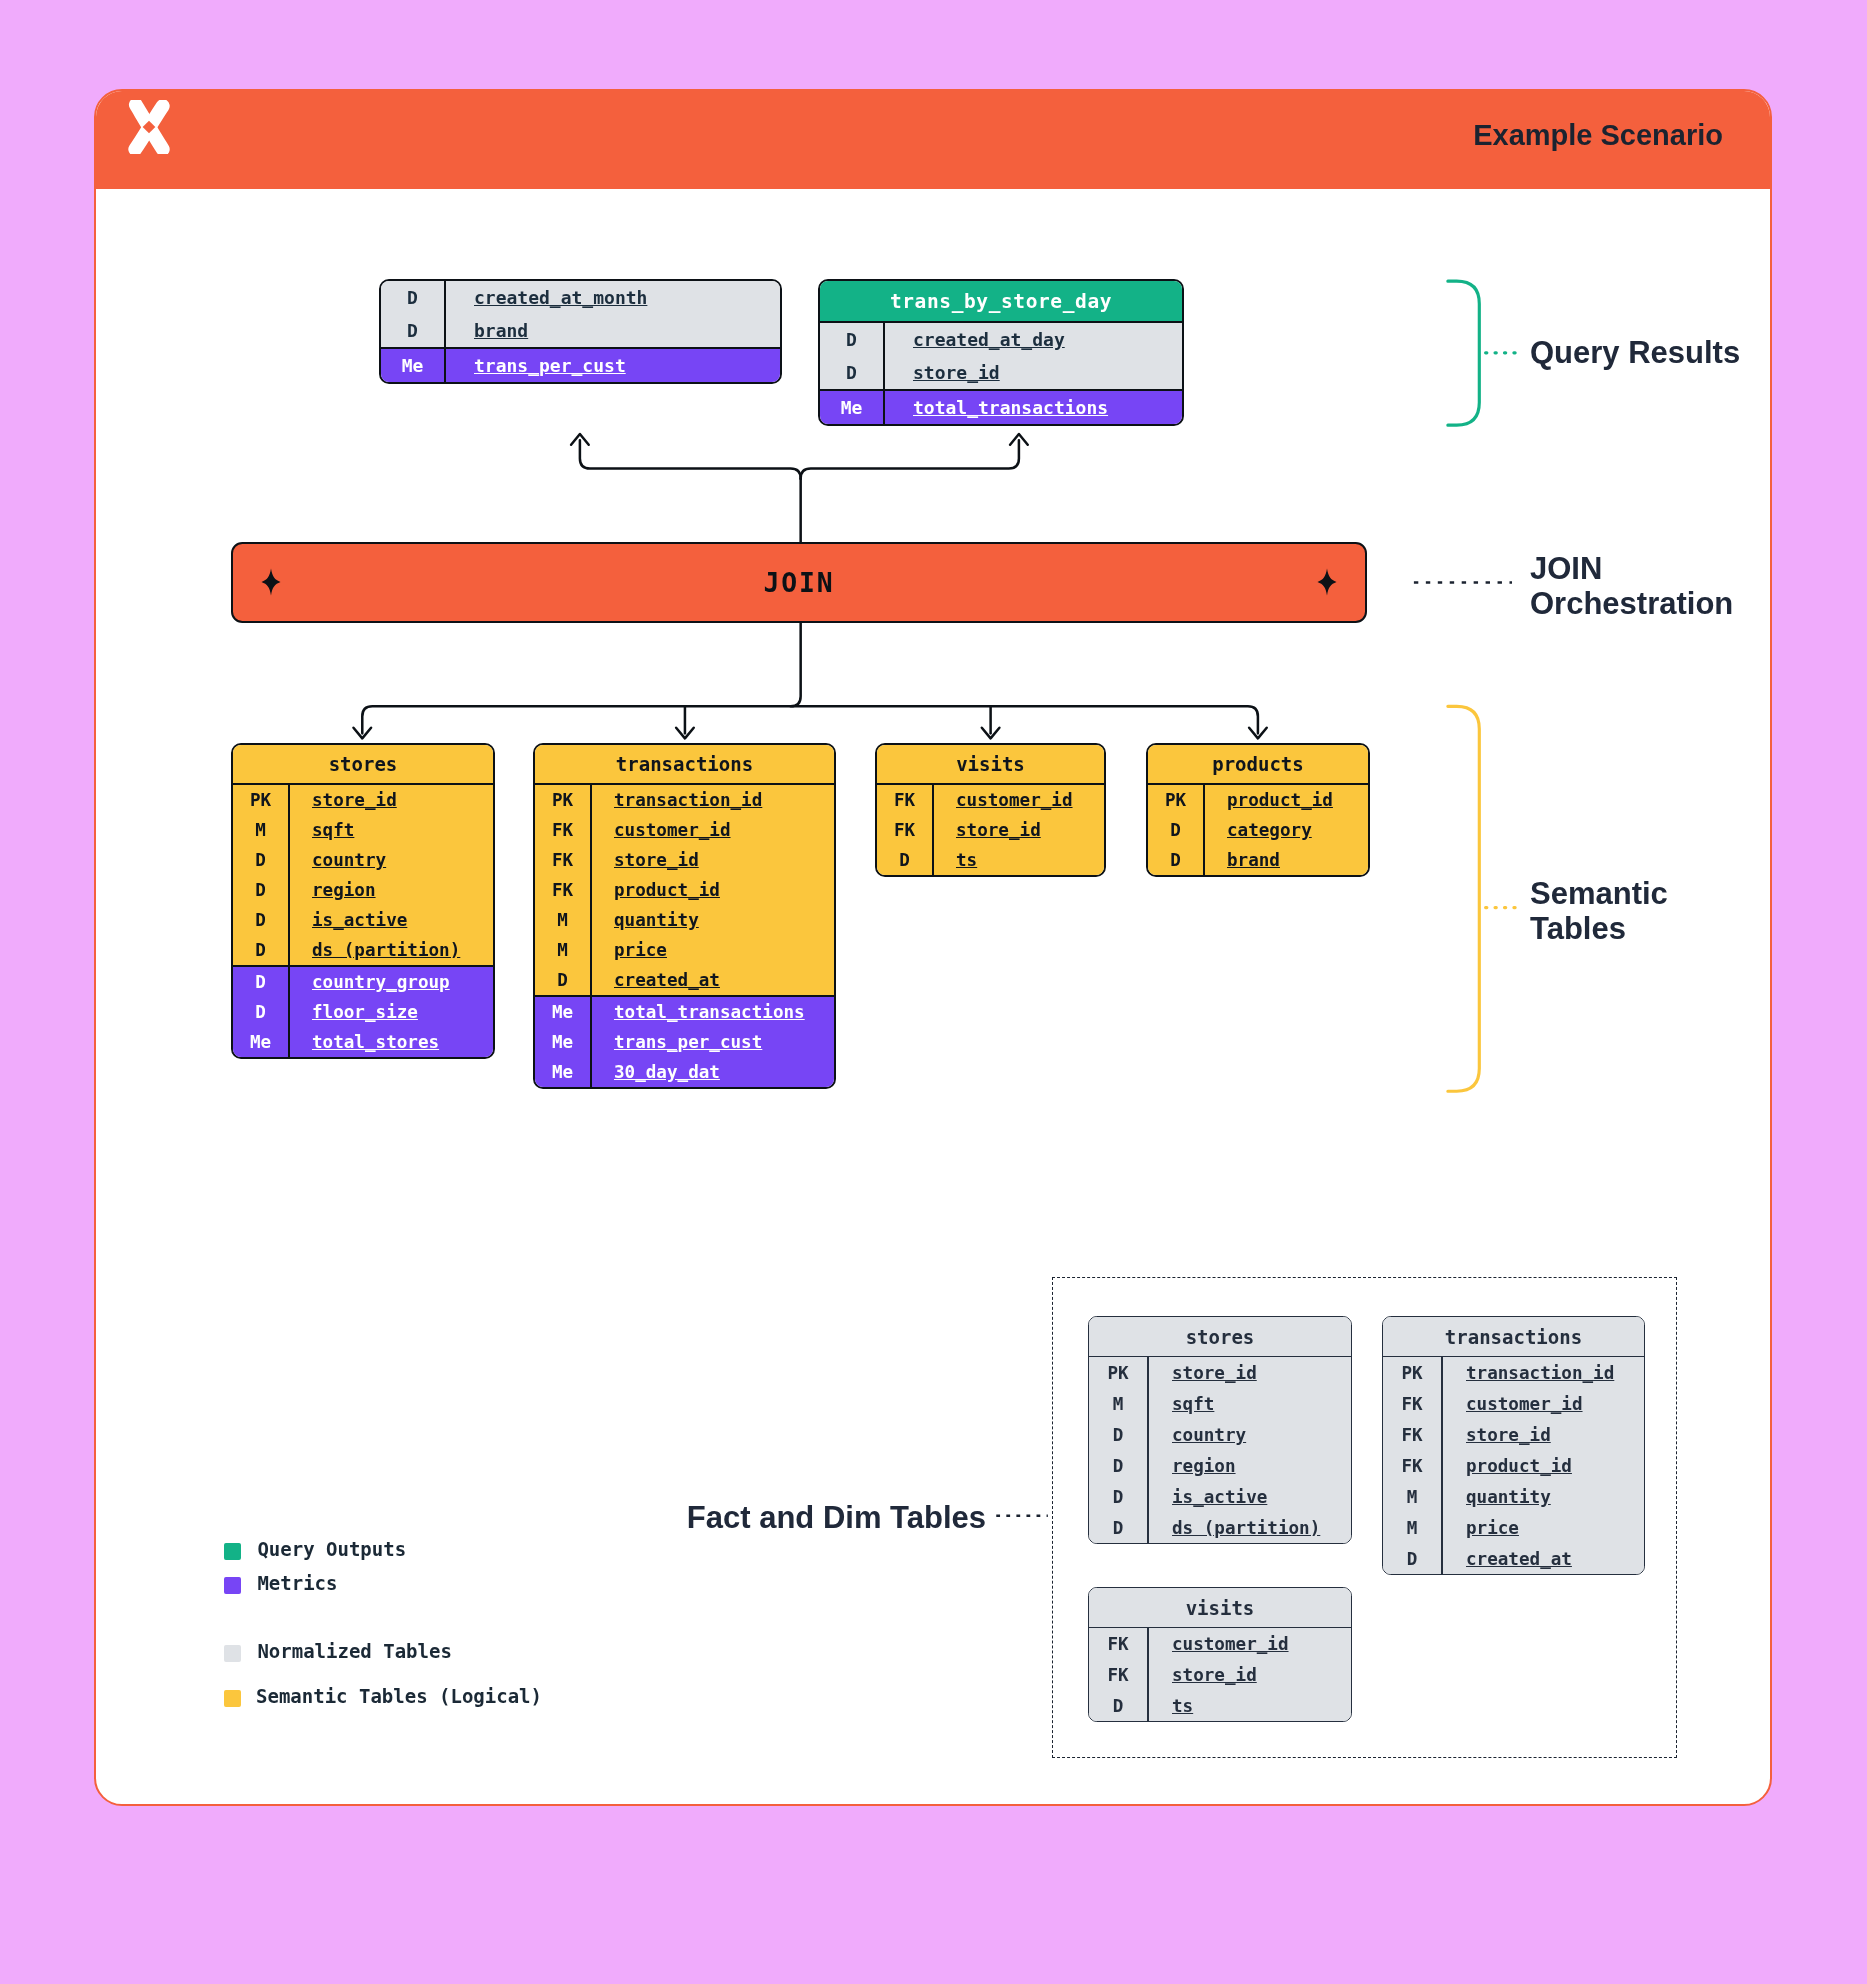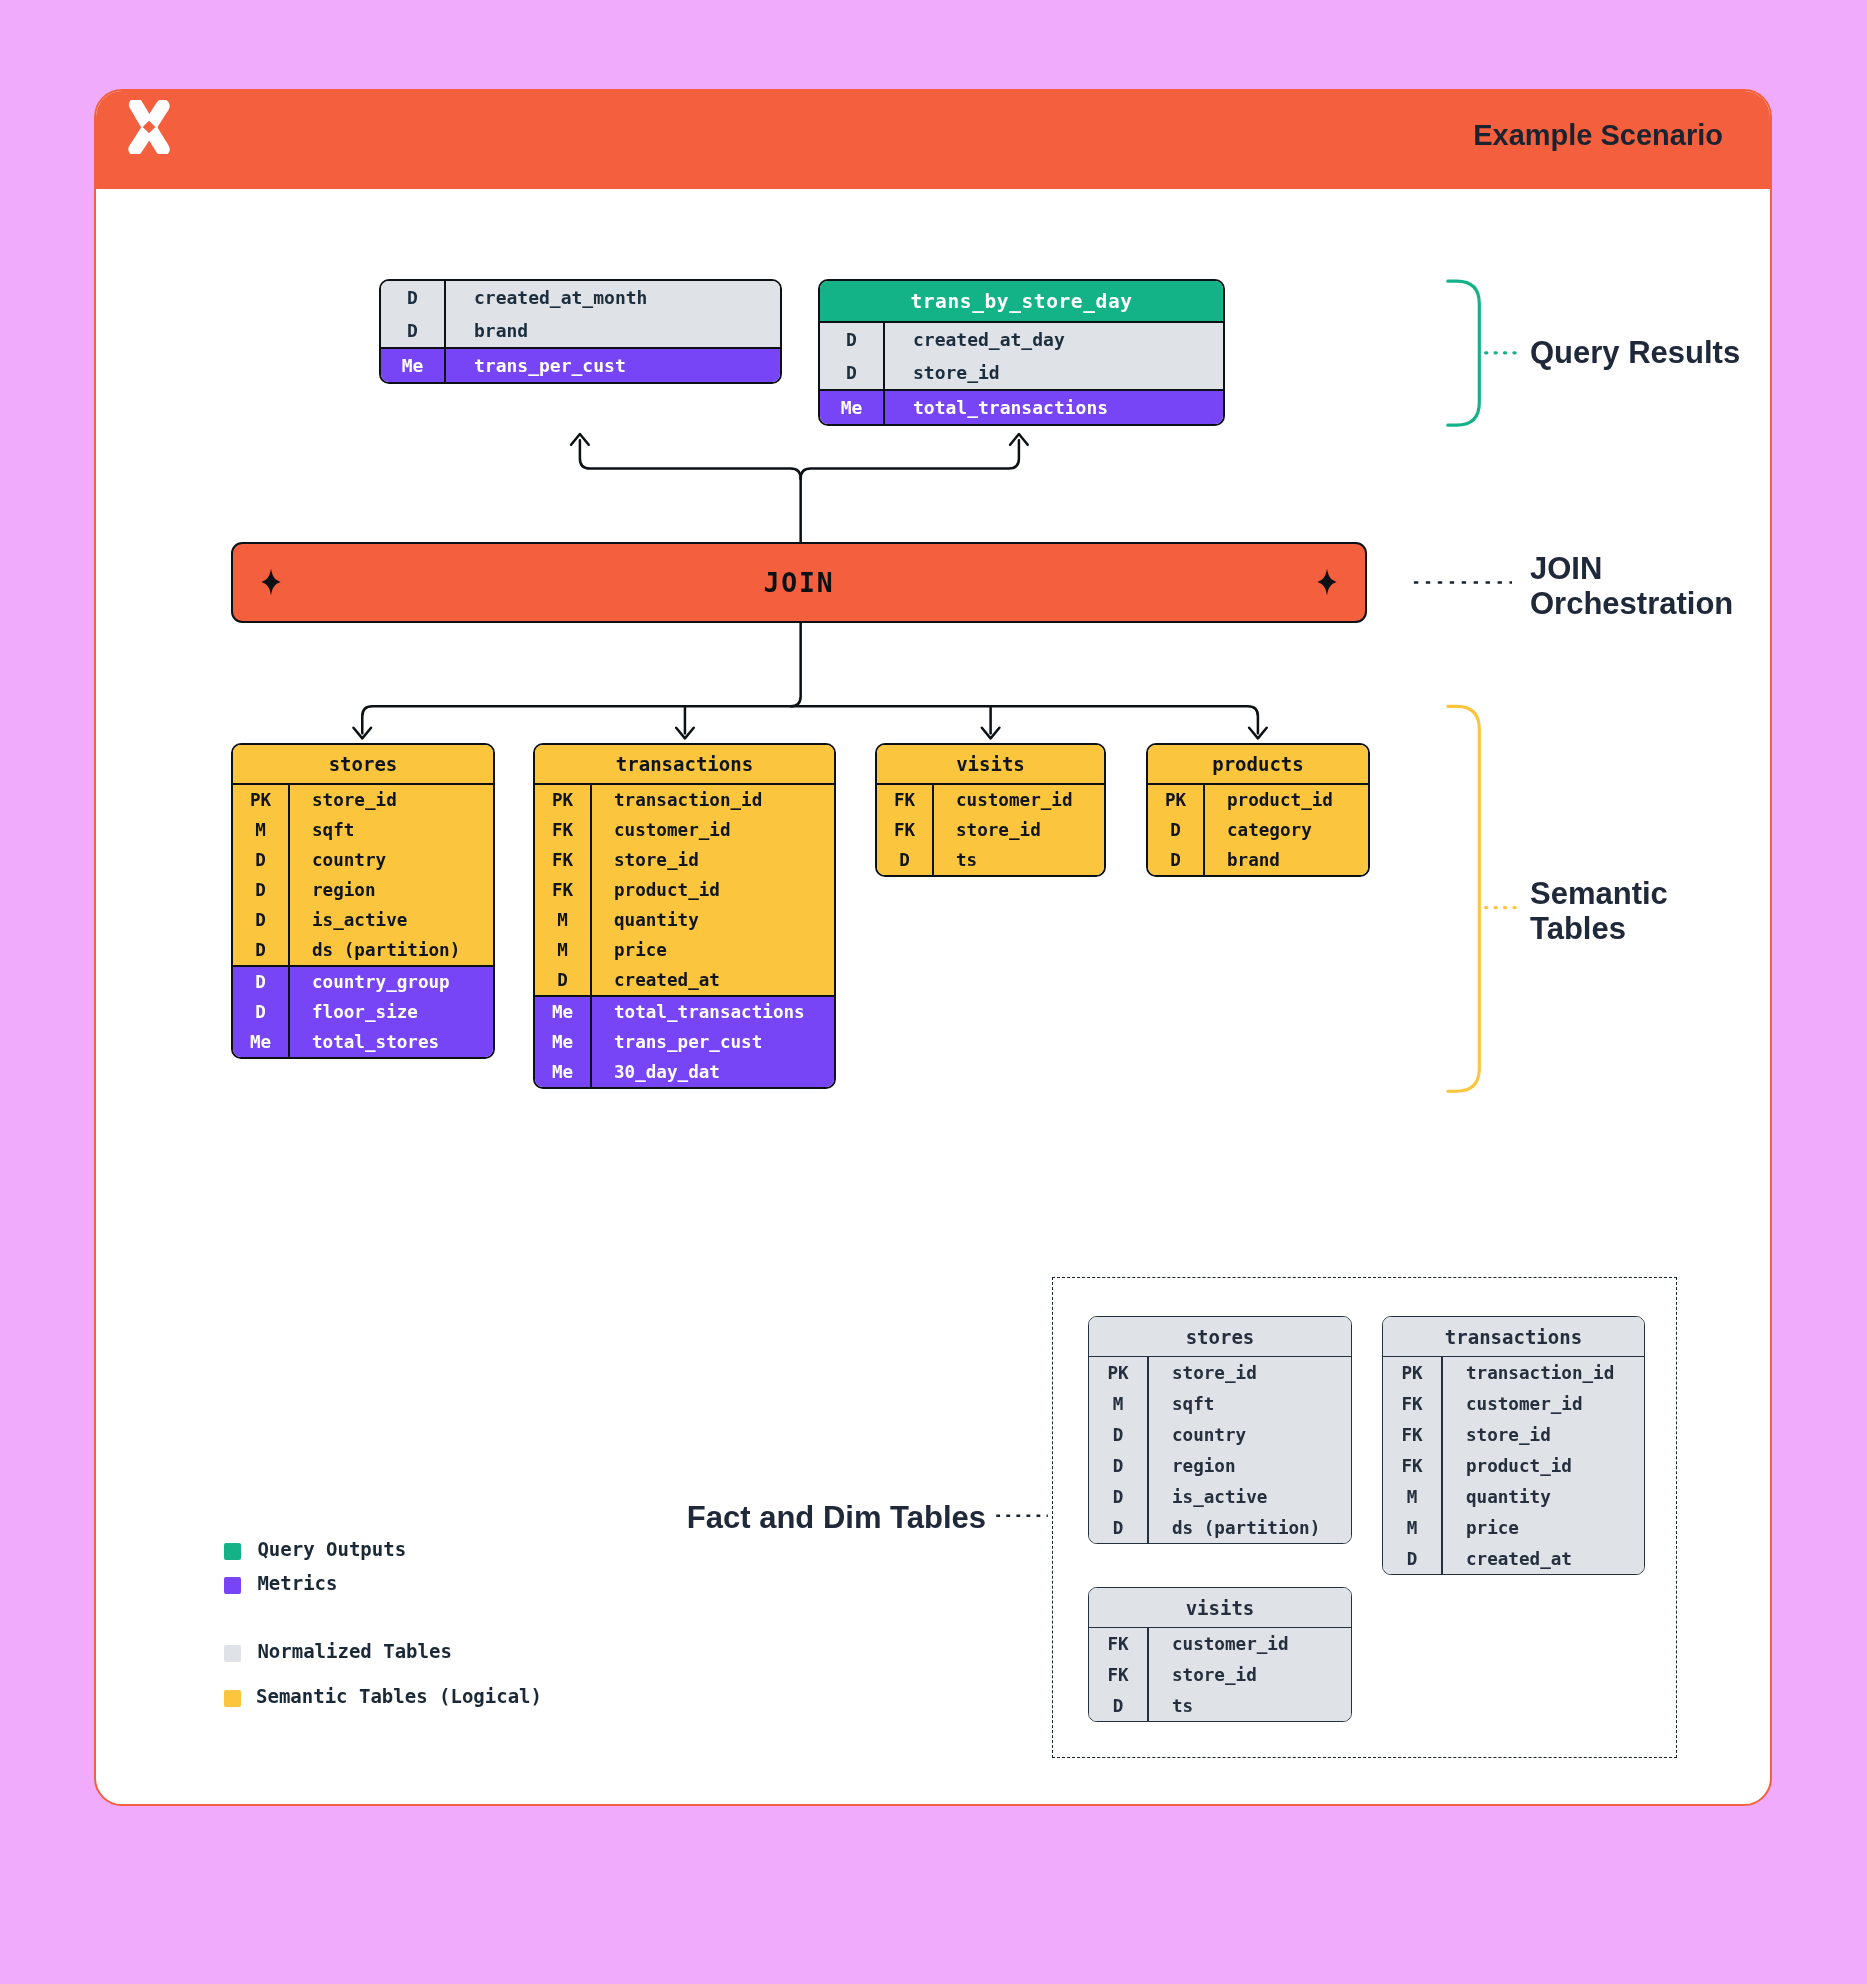--- a/index.html
+++ b/index.html
@@ -14,21 +14,21 @@
   .card-title{position:absolute;right:47px;top:28px;font-family:"Liberation Sans",sans-serif;
         font-weight:700;font-size:29px;color:#1B2330;}
 
   
   .tbl{position:absolute;box-sizing:border-box;border:2.5px solid #0C1116;border-radius:10px;overflow:hidden;
        font-family:"DejaVu Sans Mono",monospace;font-weight:bold;background:#fff;}
   .tbl .hd{display:flex;align-items:center;justify-content:center;border-bottom:2.5px solid #0C1116;}
   .tbl .bd{position:relative;}
   .tbl .r{display:flex;align-items:center;}
   .tbl .k{flex:0 0 var(--kw);display:flex;justify-content:center;}
-  .tbl .n{padding-left:var(--np);white-space:nowrap;}
+  .tbl .n{padding-left:var(--np);white-space:nowrap;text-decoration:underline;}
   .tbl .vline{position:absolute;top:0;bottom:0;left:var(--kw);width:1.9px;background:#0C1116;}
 
   
   .qt{--kw:63px;--np:30px;}
   .qt .hd{height:40px;background:#13B287;color:#ffffff;font-size:19.5px;letter-spacing:0.6px;}
   .qt .dims{background:#DFE2E6;color:#1C2E3E;}
   .qt .dims .r{height:33px;font-size:18px;}
   .qt .mets{background:#7745F5;color:#ffffff;border-top:2.5px solid #0C1116;}
   .qt .mets .r{height:33px;font-size:18px;}
 
@@ -151,21 +151,21 @@
         </div>
         <div class="sec mets">
           <div class="r">
             <span class="k">Me</span>
             <span class="n">trans_per_cust</span>
           </div>
         </div>
         <div class="vline"></div>
       </div>
     </div>
-    <div class="tbl qt" style="left: 818px; top: 279px; width: 407px;">
+    <div class="tbl qt" style="left: 818px; top: 279px; width: 366px;">
       <div class="hd">trans_by_store_day</div>
       <div class="bd">
         <div class="sec dims">
           <div class="r">
             <span class="k">D</span>
             <span class="n">created_at_day</span>
           </div>
           <div class="r">
             <span class="k">D</span>
             <span class="n">store_id</span>

